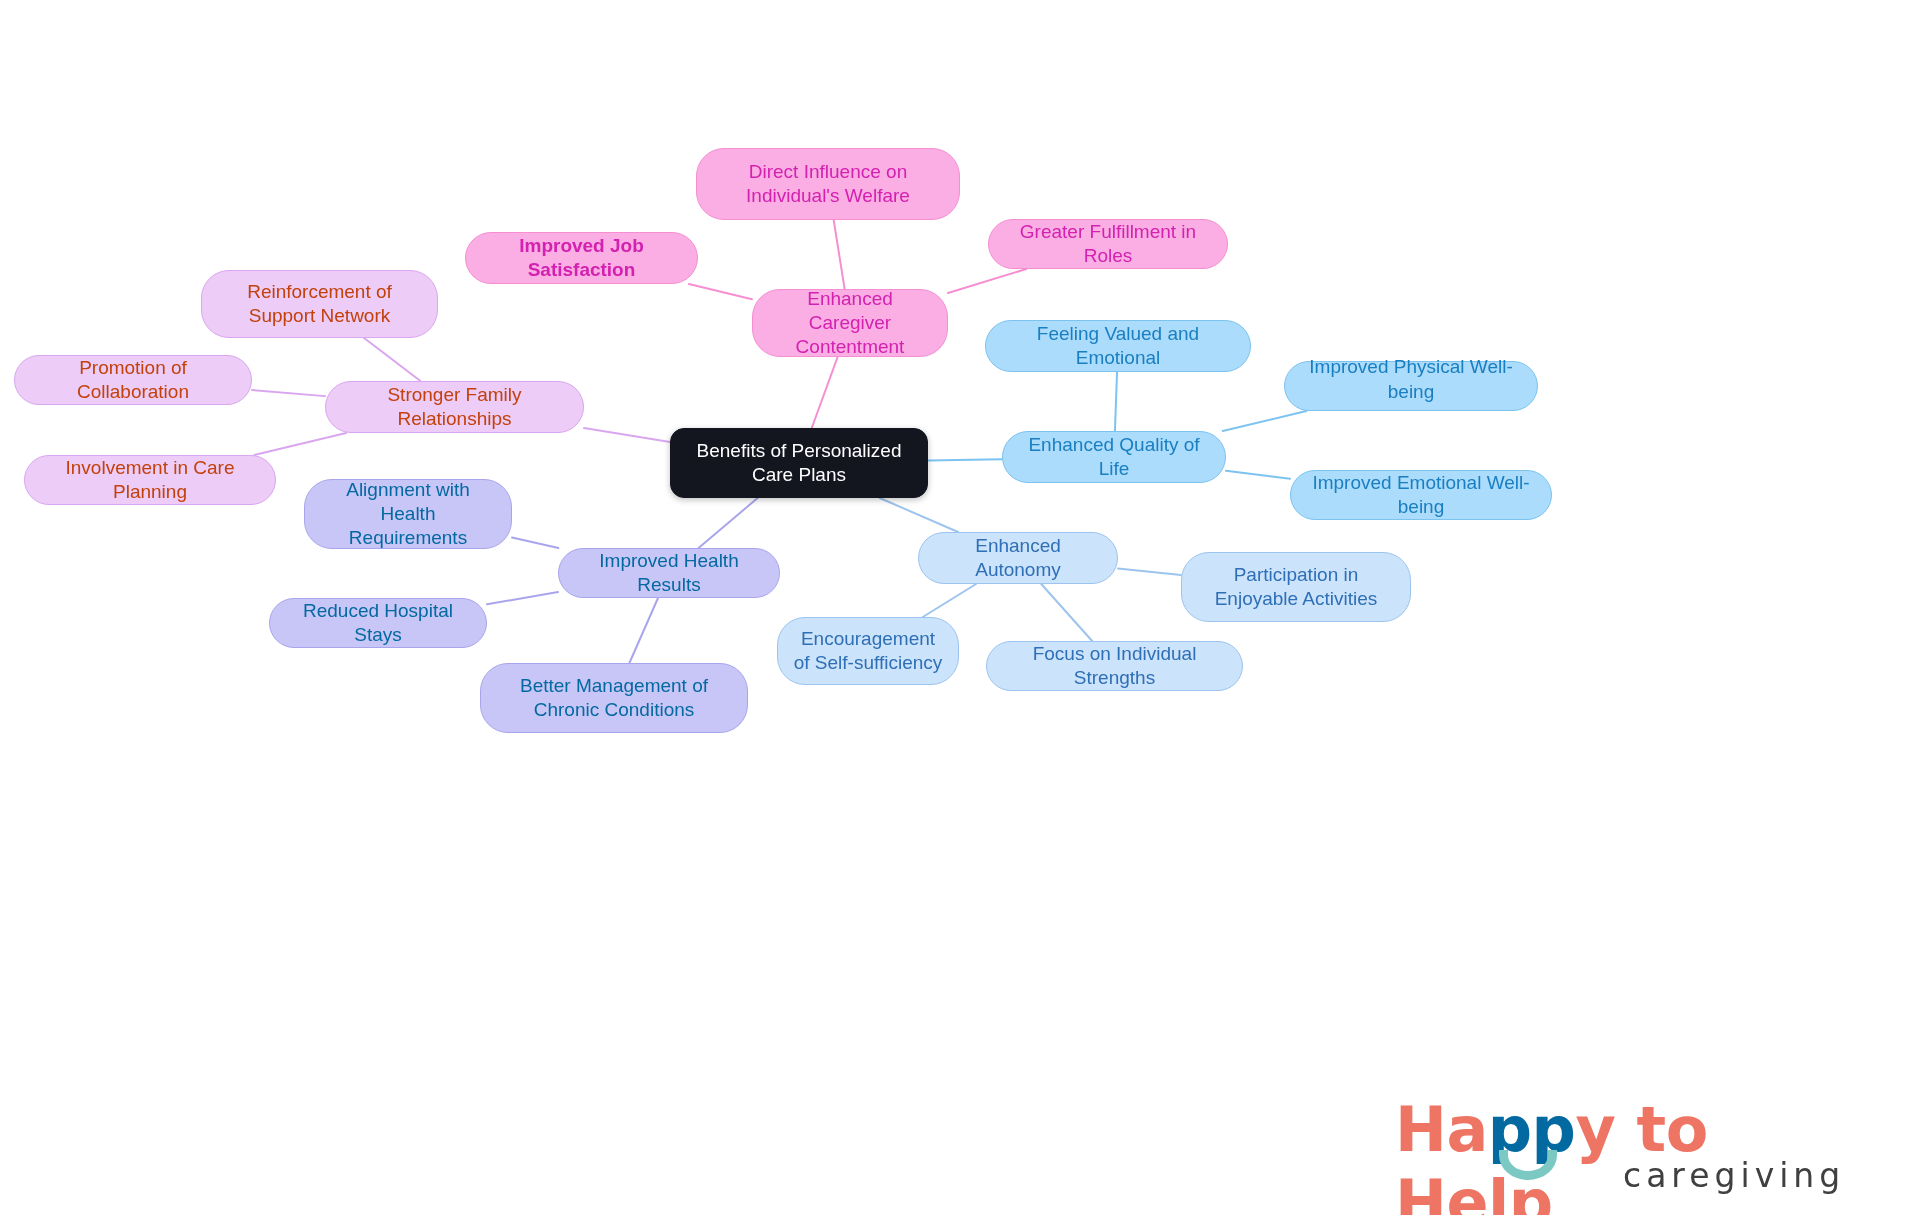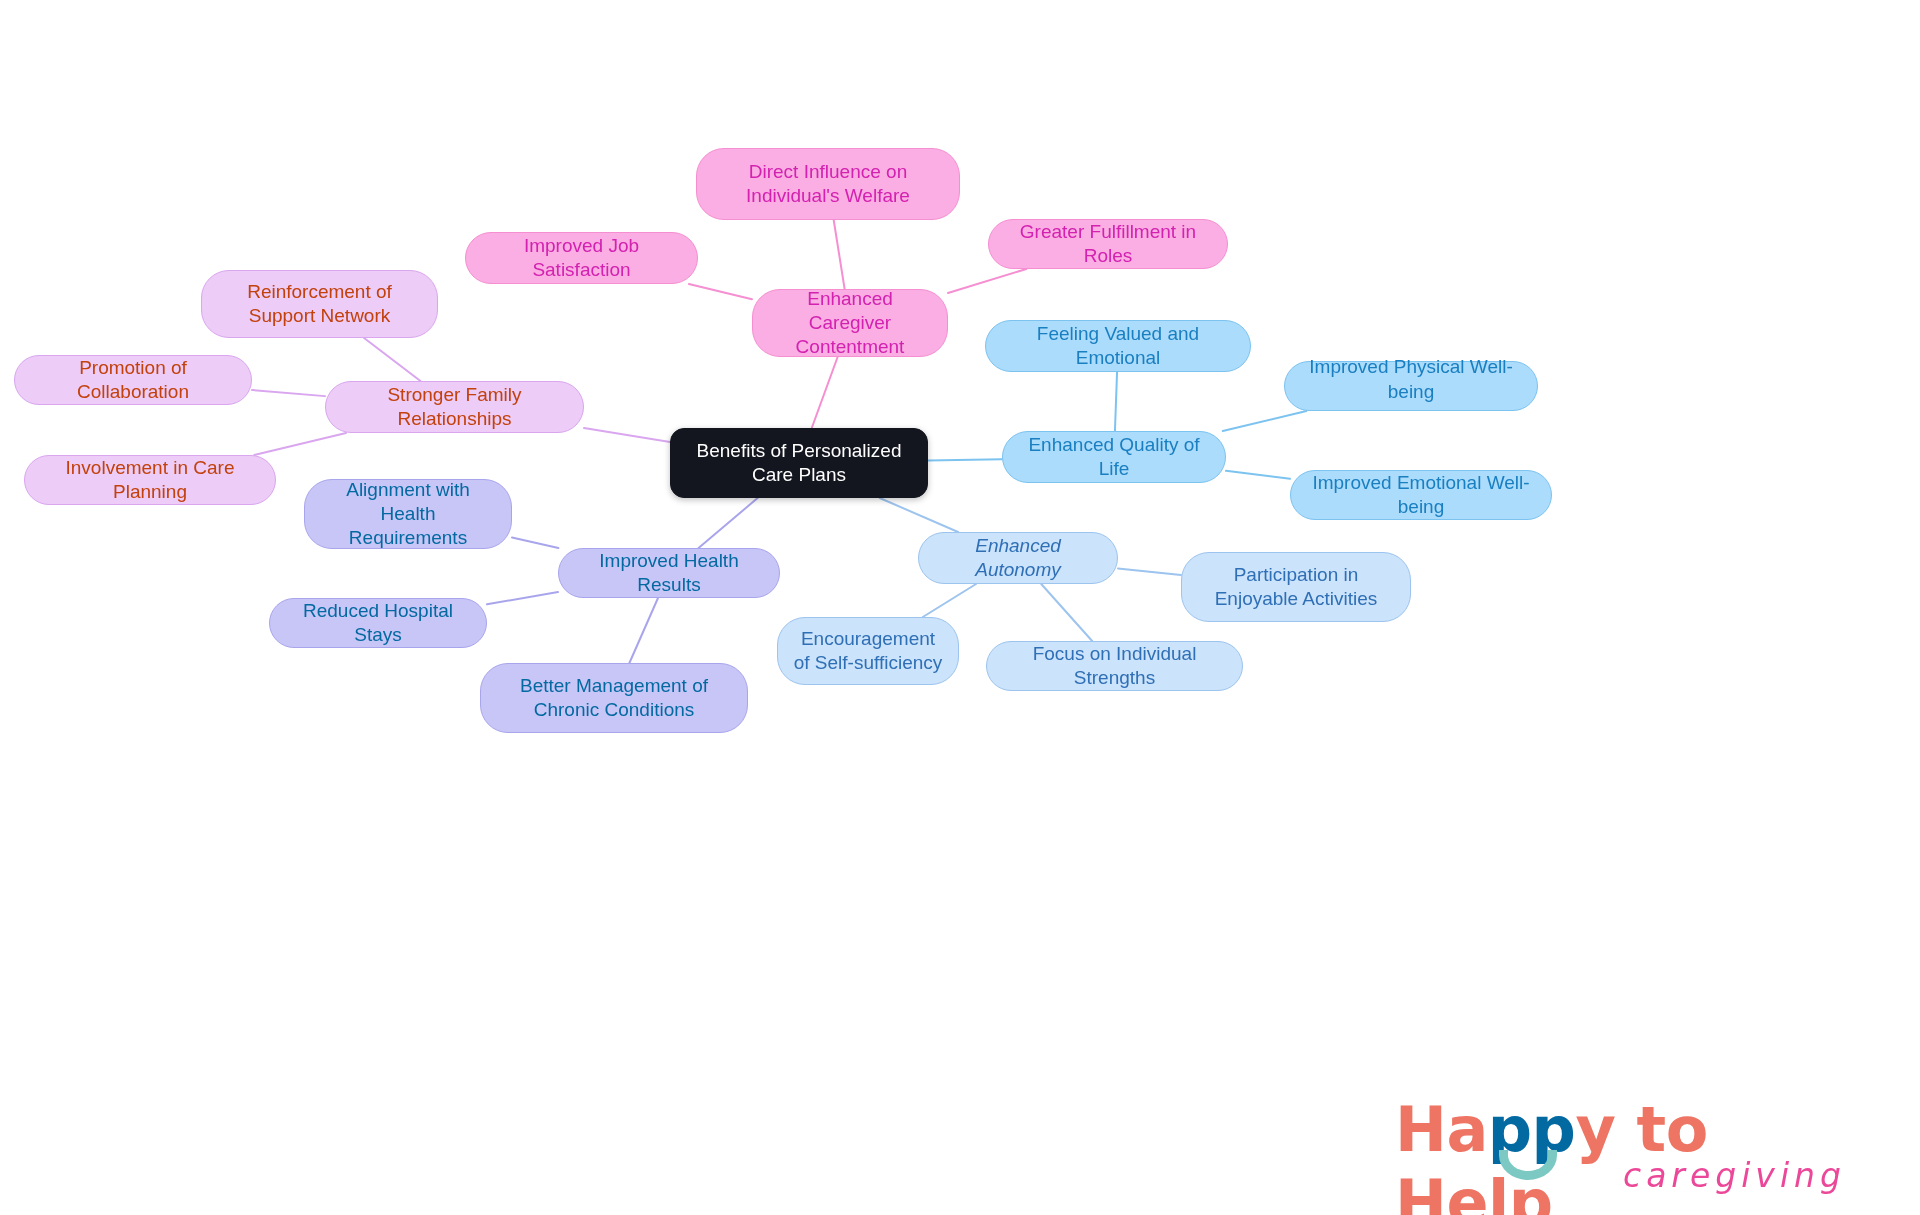--- a/index.html
+++ b/index.html
@@ -138,41 +138,41 @@
       <line x1="1226" y1="470.86319218241044" x2="1290" y2="478.785016286645" stroke="#7cc3f0" stroke-width="2" stroke-linecap="round"></line>
       <line x1="1118" y1="568.431654676259" x2="1181" y2="575.0035971223022" stroke="#9dc4ee" stroke-width="2" stroke-linecap="round"></line>
       <line x1="976.0645161290323" y1="584" x2="922.8387096774194" y2="617" stroke="#9dc4ee" stroke-width="2" stroke-linecap="round"></line>
       <line x1="1041.2314814814815" y1="584" x2="1092.162037037037" y2="641" stroke="#9dc4ee" stroke-width="2" stroke-linecap="round"></line>
     </svg>
 
   <div id="nodes">
       <div class="node root" style="left: 670px; top: 428px; width: 258px; height: 70px;"><span>Benefits of Personalized Care Plans</span></div>
       <div class="node pink" style="left: 752px; top: 289px; width: 196px; height: 68px;"><span>Enhanced Caregiver Contentment</span></div>
       <div class="node pink" style="left: 696px; top: 148px; width: 264px; height: 72px;"><span>Direct Influence on Individual's Welfare</span></div>
-      <div class="node pink" style="left: 465px; top: 232px; width: 233px; height: 52px;"><span>Improved Job Satisfaction</span></div>
+      <div class="node pink" style="left: 465px; top: 232px; width: 233px; height: 52px; font-weight: bold;"><span>Improved Job Satisfaction</span></div>
       <div class="node pink" style="left: 988px; top: 219px; width: 240px; height: 50px;"><span>Greater Fulfillment in Roles</span></div>
       <div class="node orchid" style="left: 325px; top: 381px; width: 259px; height: 52px;"><span>Stronger Family Relationships</span></div>
       <div class="node orchid" style="left: 201px; top: 270px; width: 237px; height: 68px;"><span>Reinforcement of Support Network</span></div>
       <div class="node orchid" style="left: 14px; top: 355px; width: 238px; height: 50px;"><span>Promotion of Collaboration</span></div>
       <div class="node orchid" style="left: 24px; top: 455px; width: 252px; height: 50px;"><span>Involvement in Care Planning</span></div>
       <div class="node violet" style="left: 558px; top: 548px; width: 222px; height: 50px;"><span>Improved Health Results</span></div>
       <div class="node violet" style="left: 304px; top: 479px; width: 208px; height: 70px;"><span>Alignment with Health Requirements</span></div>
       <div class="node violet" style="left: 269px; top: 598px; width: 218px; height: 50px;"><span>Reduced Hospital Stays</span></div>
       <div class="node violet" style="left: 480px; top: 663px; width: 268px; height: 70px;"><span>Better Management of Chronic Conditions</span></div>
       <div class="node blue" style="left: 1002px; top: 431px; width: 224px; height: 52px;"><span>Enhanced Quality of Life</span></div>
       <div class="node blue" style="left: 985px; top: 320px; width: 266px; height: 52px;"><span>Feeling Valued and Emotional</span></div>
       <div class="node blue" style="left: 1284px; top: 361px; width: 254px; height: 50px; align-items: flex-end;"><span>Improved Physical Well-being</span></div>
       <div class="node blue" style="left: 1290px; top: 470px; width: 262px; height: 50px;"><span>Improved Emotional Well-being</span></div>
-      <div class="node lightblue" style="left: 918px; top: 532px; width: 200px; height: 52px; font-style: italic;"><span>Enhanced Autonomy</span></div>
+      <div class="node lightblue" style="left: 918px; top: 532px; width: 200px; height: 52px;"><span>Enhanced Autonomy</span></div>
       <div class="node lightblue" style="left: 1181px; top: 552px; width: 230px; height: 70px;"><span>Participation in Enjoyable Activities</span></div>
       <div class="node lightblue" style="left: 777px; top: 617px; width: 182px; height: 68px;"><span>Encouragement of Self-sufficiency</span></div>
       <div class="node lightblue" style="left: 986px; top: 641px; width: 257px; height: 50px;"><span>Focus on Individual Strengths</span></div>
     </div>
 
   <div id="logo">
     <div class="logo-main">
       <span style="color: rgb(238, 116, 99);">Ha</span><span style="color: #0369a1;">pp</span><span style="color: rgb(238, 116, 99);">y</span><span style="color: rgb(238, 116, 99);"> to Help</span>
     </div>
     <div class="smile" style="border-color: rgb(124, 201, 196);"></div>
-    <div class="logo-sub" style="color: #ec4899; font-style: italic;">caregiving</div>
+    <div class="logo-sub" style="color: #404040;">caregiving</div>
   </div>
 
 </div>
 
 </body></html>

